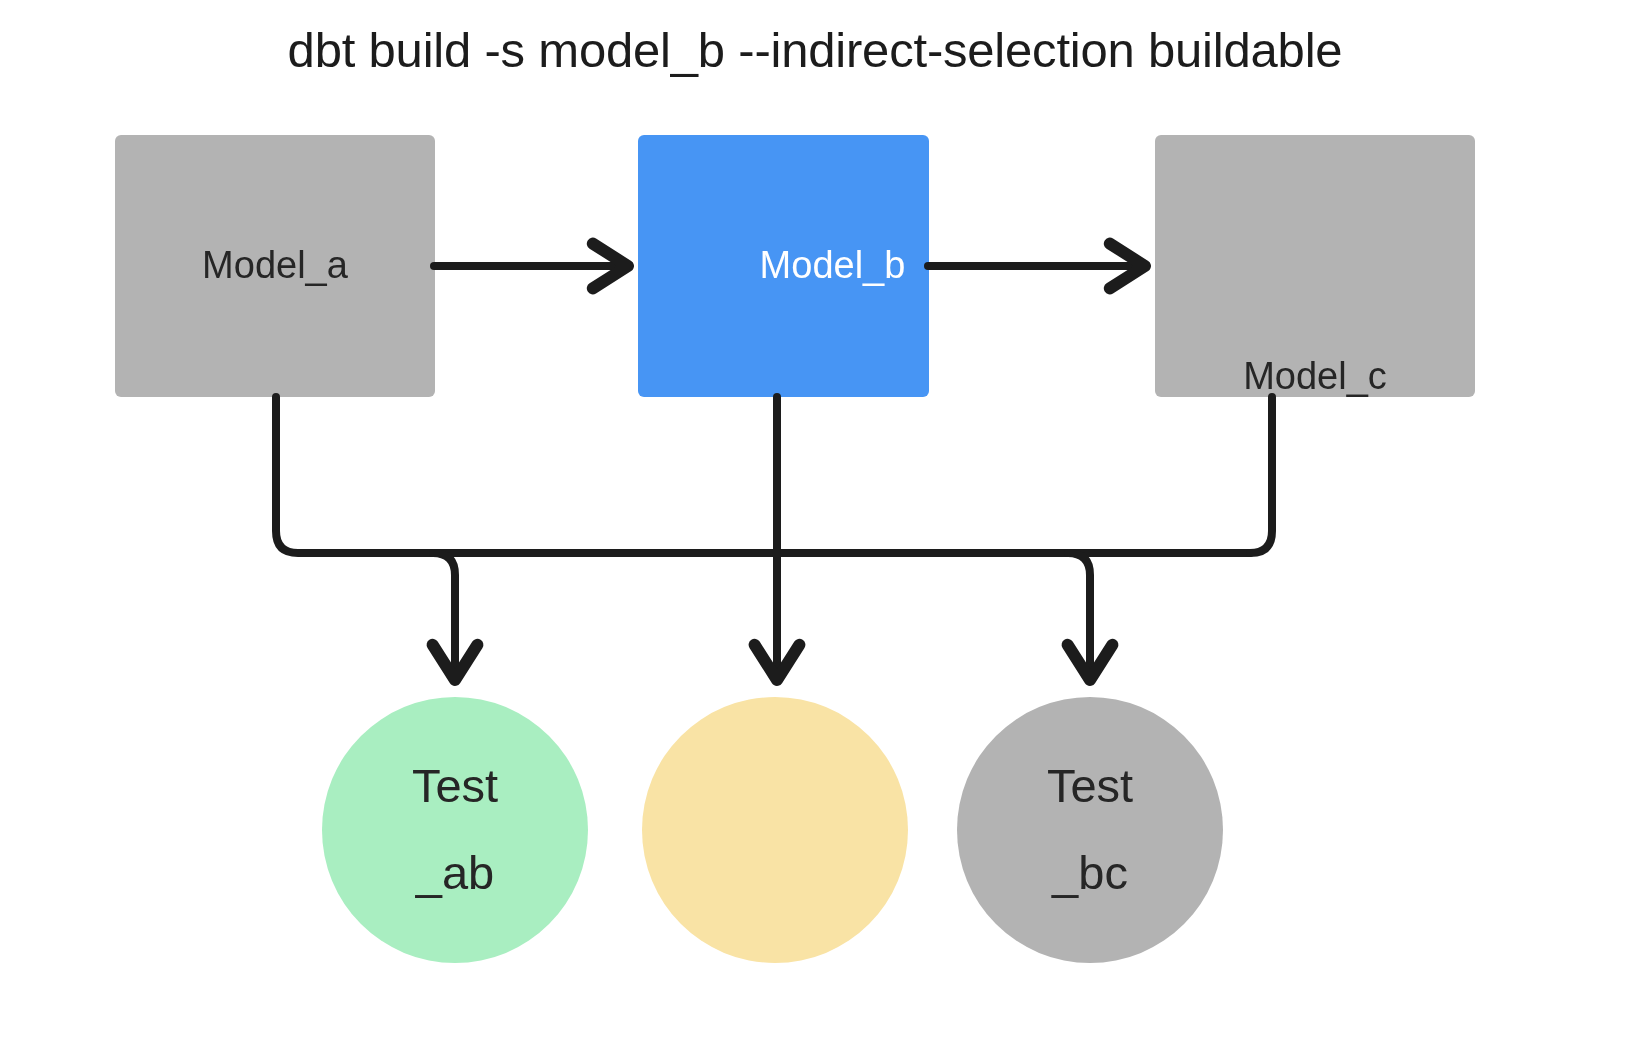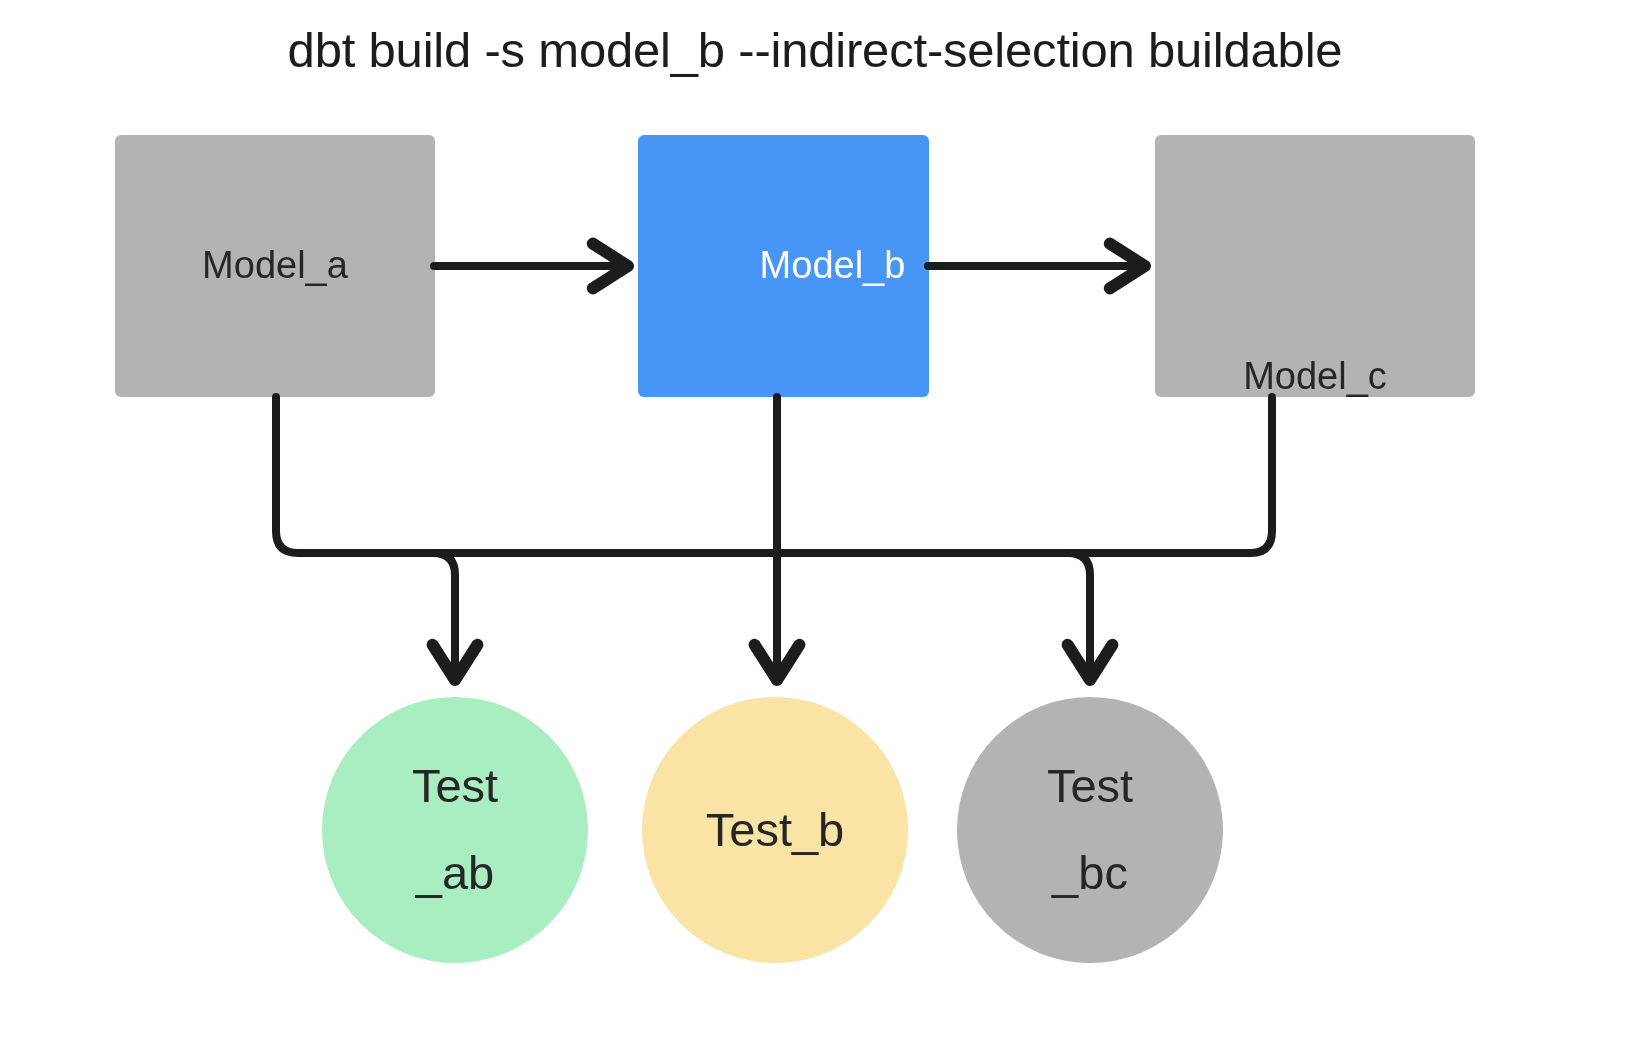--- a/index.html
+++ b/index.html
@@ -107,22 +107,19 @@
 
   <div class="node-label" style="left:1155px; top:135px; width:320px; height:262px;justify-content:flex-end;">
     <span class="model-text">Model_c</span>
   </div>
 
   <div class="node-label" style="left:322px; top:697px; width:266px; height:266px;">
     <span class="test-text">Test</span>
     <span class="test-text">_ab</span>
   </div>
 
-  <div class="node-label" style="left:642px; top:697px; width:266px; height:266px;">
-    <span class="test-text single">Test_b</span>
-  </div>
 
   <div class="node-label" style="left:957px; top:697px; width:266px; height:266px;">
     <span class="test-text">Test</span>
     <span class="test-text">_bc</span>
   </div>
 
 </div>
 
 </body></html>

